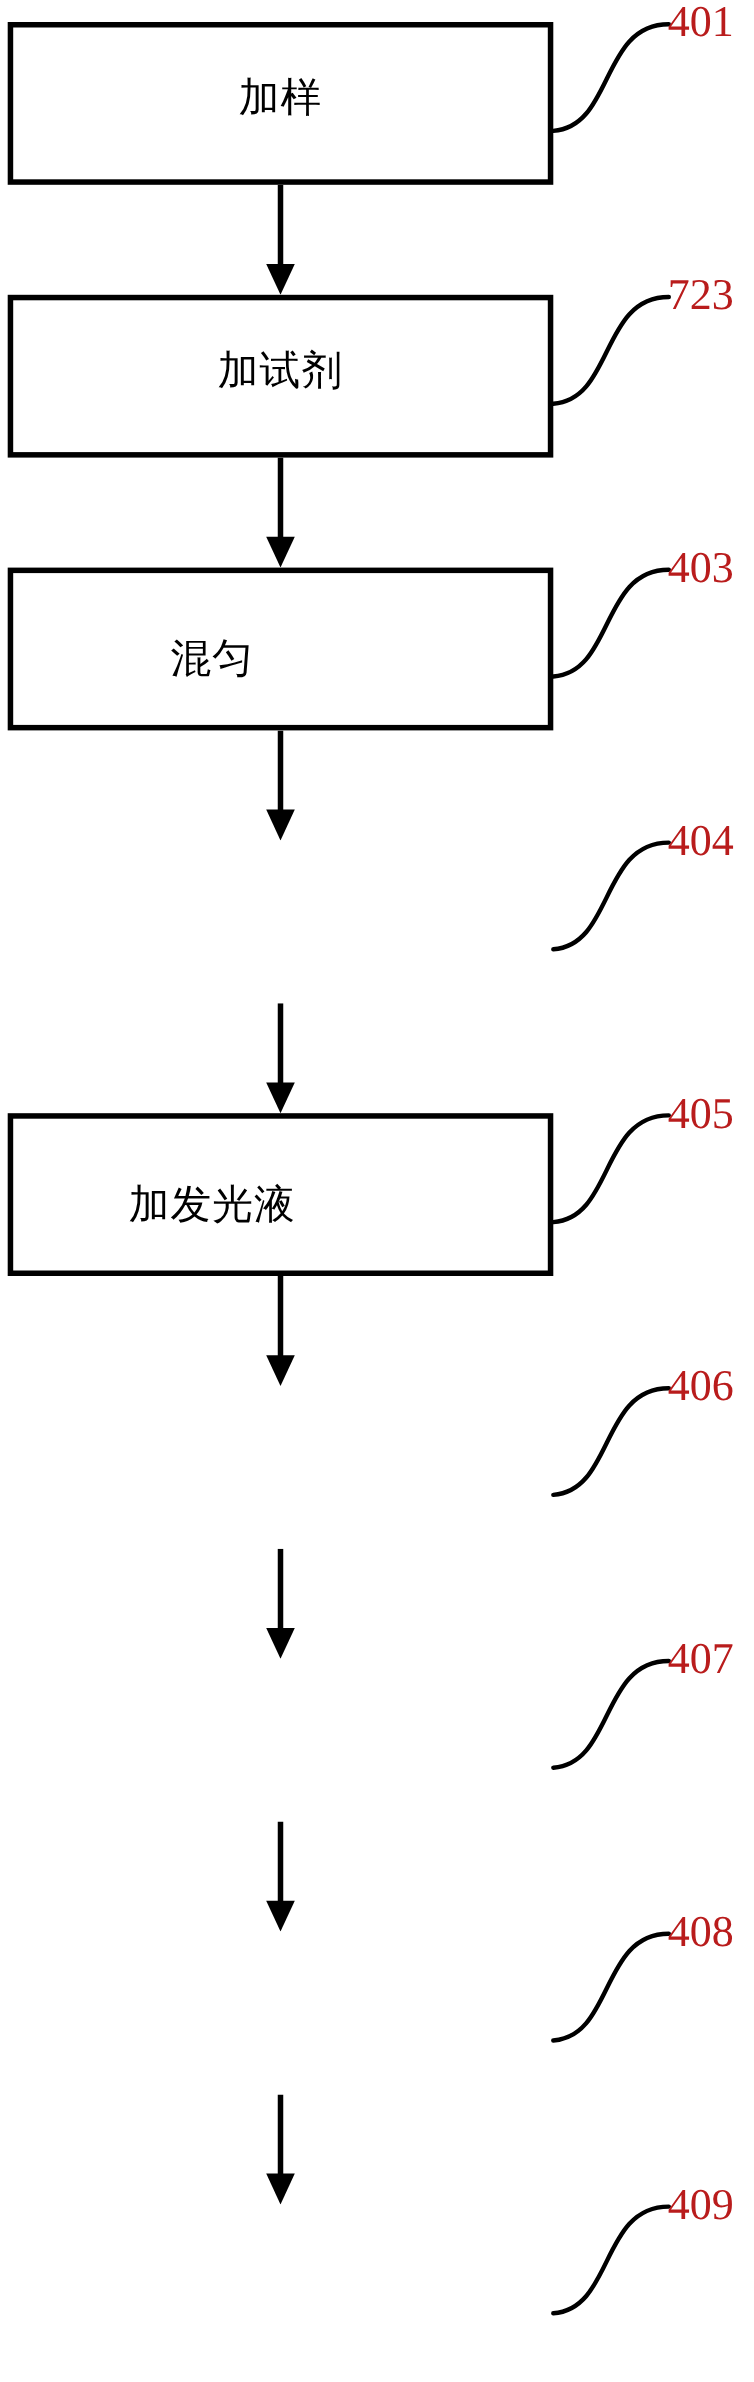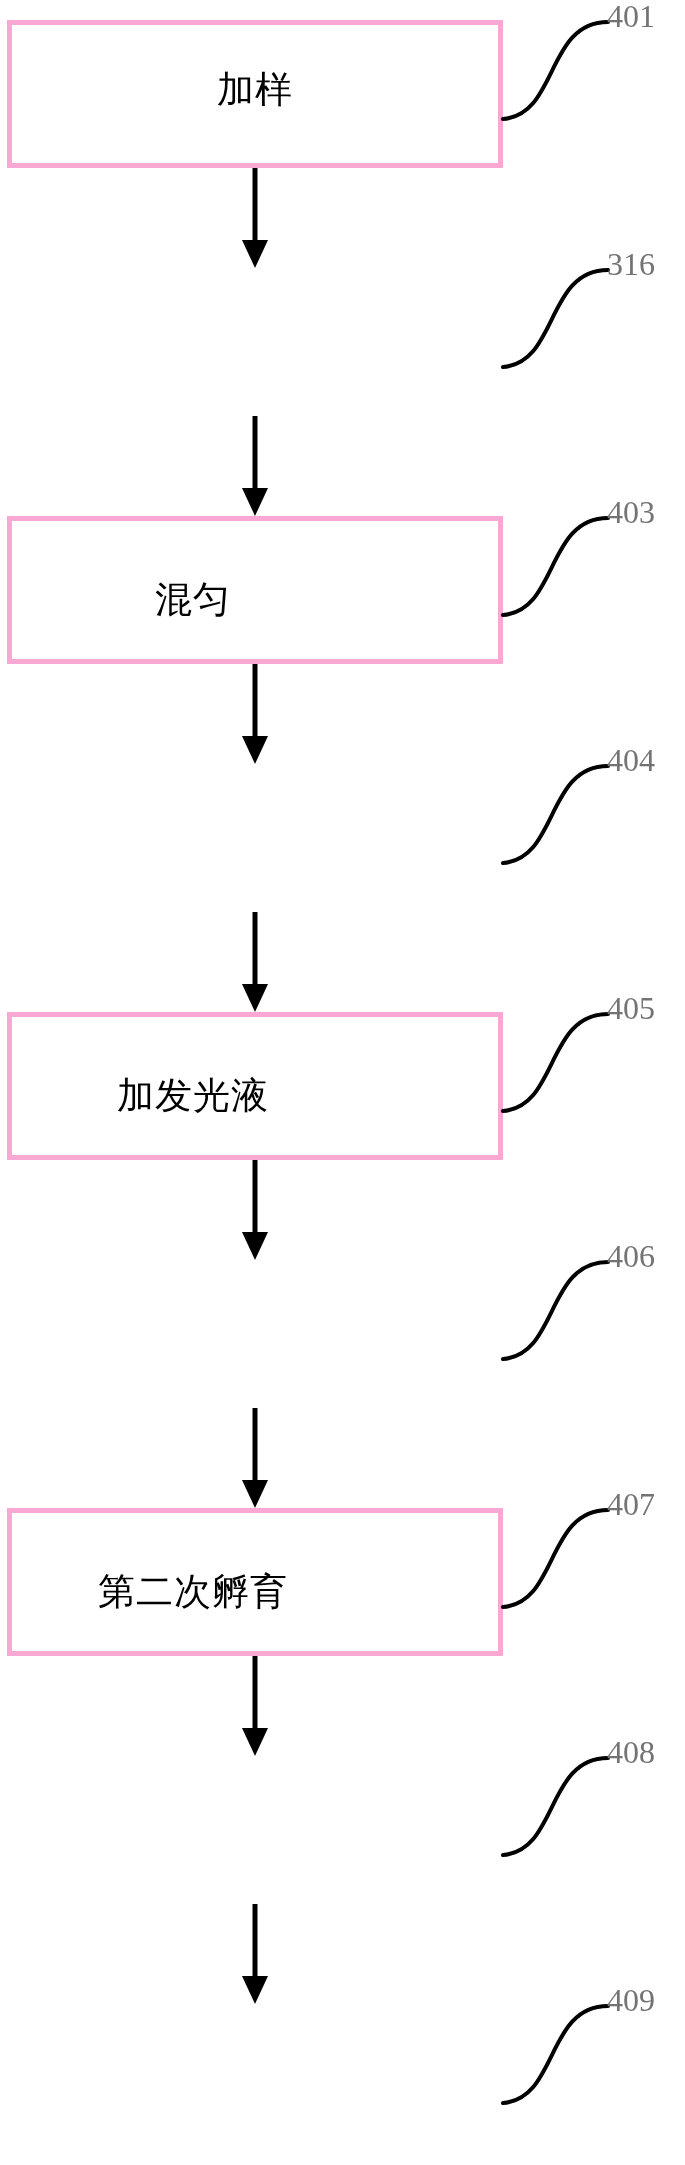--- a/index.html
+++ b/index.html
@@ -20,21 +20,21 @@
     left: 0;
     width: 685px;
     height: 248px;
   }
   .box {
     position: absolute;
     left: 7px;
     top: 0;
     width: 496px;
     height: 148px;
-    border: 5px solid #f9a8d4;
+    border: 5px solid #000000;
     box-sizing: border-box;
     display: flex;
     align-items: center;
     justify-content: center;
     background: #ffffff;
   }
   .box-label {
     font-family: "Liberation Serif", serif;
     font-size: 37px;
     line-height: 1;
@@ -46,23 +46,23 @@
   
   .row.shifted .box-label {
     transform: translateX(-62px);
     margin-top: 28px;
   }
   .ref {
     position: absolute;
     left: 607px;
     top: -20px;
     font-family: "Liberation Serif", serif;
-    font-size: 32px;
+    font-size: 40px;
     line-height: 1;
-    color: #737373;
+    color: #b91c1c;
   }
   .leader {
     position: absolute;
     left: 496px;
     top: -20px;
     width: 115px;
     height: 140px;
   }
   .arrow {
     position: absolute;
@@ -85,24 +85,27 @@
       <path d="M 7 119 C 62 115, 50 22, 112 22" fill="none" stroke="#000" stroke-width="4" stroke-linecap="round"></path>
     </svg>
     <div class="ref">401</div>
     <svg class="arrow" viewBox="0 0 30 100">
       <line x1="15" y1="0" x2="15" y2="74" stroke="#000" stroke-width="5"></line>
       <polygon points="2,72 28,72 15,100" fill="#000"></polygon>
     </svg>
   </div>
 
   <div class="row" style="top:268px">
+    <div class="box">
+      <span class="box-label">加试剂</span>
+    </div>
     <svg class="leader" viewBox="0 0 115 140">
       <path d="M 7 119 C 62 115, 50 22, 112 22" fill="none" stroke="#000" stroke-width="4" stroke-linecap="round"></path>
     </svg>
-    <div class="ref">316</div>
+    <div class="ref">723</div>
     <svg class="arrow" viewBox="0 0 30 100">
       <line x1="15" y1="0" x2="15" y2="74" stroke="#000" stroke-width="5"></line>
       <polygon points="2,72 28,72 15,100" fill="#000"></polygon>
     </svg>
   </div>
 
   <div class="row shifted" style="top:516px">
     <div class="box">
       <span class="box-label">混匀</span>
     </div>
@@ -146,23 +149,20 @@
       <path d="M 7 119 C 62 115, 50 22, 112 22" fill="none" stroke="#000" stroke-width="4" stroke-linecap="round"></path>
     </svg>
     <div class="ref">406</div>
     <svg class="arrow" viewBox="0 0 30 100">
       <line x1="15" y1="0" x2="15" y2="74" stroke="#000" stroke-width="5"></line>
       <polygon points="2,72 28,72 15,100" fill="#000"></polygon>
     </svg>
   </div>
 
   <div class="row shifted" style="top:1508px">
-    <div class="box">
-      <span class="box-label">第二次孵育</span>
-    </div>
     <svg class="leader" viewBox="0 0 115 140">
       <path d="M 7 119 C 62 115, 50 22, 112 22" fill="none" stroke="#000" stroke-width="4" stroke-linecap="round"></path>
     </svg>
     <div class="ref">407</div>
     <svg class="arrow" viewBox="0 0 30 100">
       <line x1="15" y1="0" x2="15" y2="74" stroke="#000" stroke-width="5"></line>
       <polygon points="2,72 28,72 15,100" fill="#000"></polygon>
     </svg>
   </div>
 

